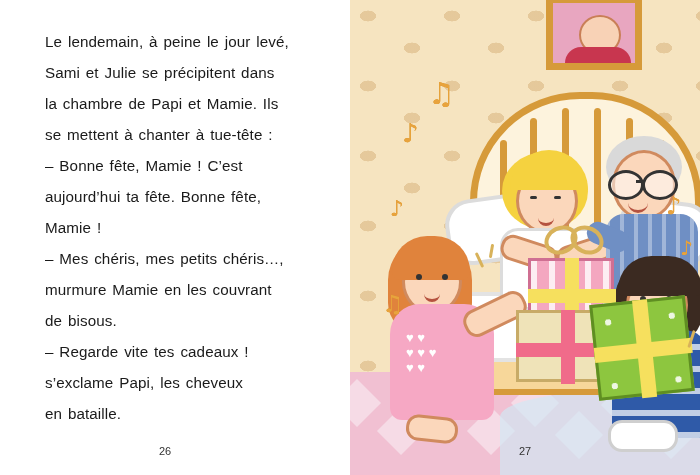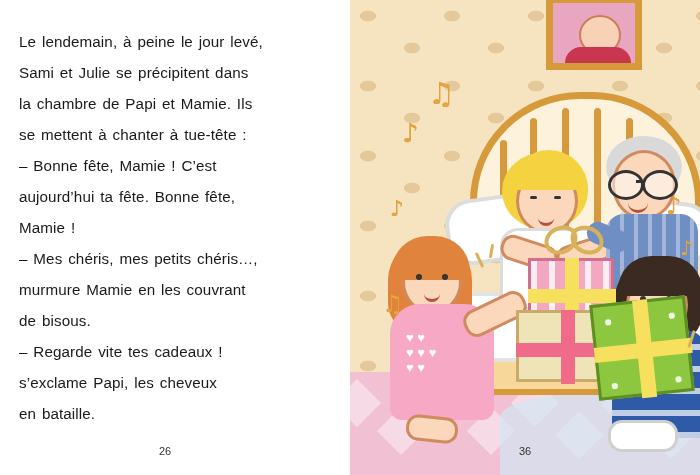--- a/index.html
+++ b/index.html
@@ -19,21 +19,21 @@
     height: 475px;
     display: flex;
   }
   
   .page-left {
     position: relative;
     width: 350px;
     height: 475px;
     background: #ffffff;
     box-sizing: border-box;
-    padding: 26px 24px 0 19px;
+    padding: 26px 24px 0 45px;
   }
   .story-text {
     font-size: 15.2px;
     line-height: 31px;
     color: #1a1a1a;
     letter-spacing: 0.1px;
   }
   .story-text p {
     margin: 0;
     white-space: pre-wrap;
@@ -312,15 +312,15 @@
       <div class="note" style="left:40px; top:196px; font-size:22px;">♪</div>
       <div class="note" style="left:32px; top:290px; font-size:24px;">♫</div>
       <div class="note" style="left:316px; top:192px; font-size:24px;">♪</div>
       <div class="note" style="left:330px; top:236px; font-size:20px;">♪</div>
 
       <div class="spark" style="left:128px; top:252px; width:3px; height:16px; transform:rotate(-25deg);"></div>
       <div class="spark" style="left:140px; top:244px; width:3px; height:14px; transform:rotate(10deg);"></div>
       <div class="spark" style="left:340px; top:330px; width:3px; height:18px; transform:rotate(18deg);"></div>
     </div>
 
-    <div class="page-number">36</div>
+    <div class="page-number">27</div>
   </div>
 </div>
 
 </body></html>

